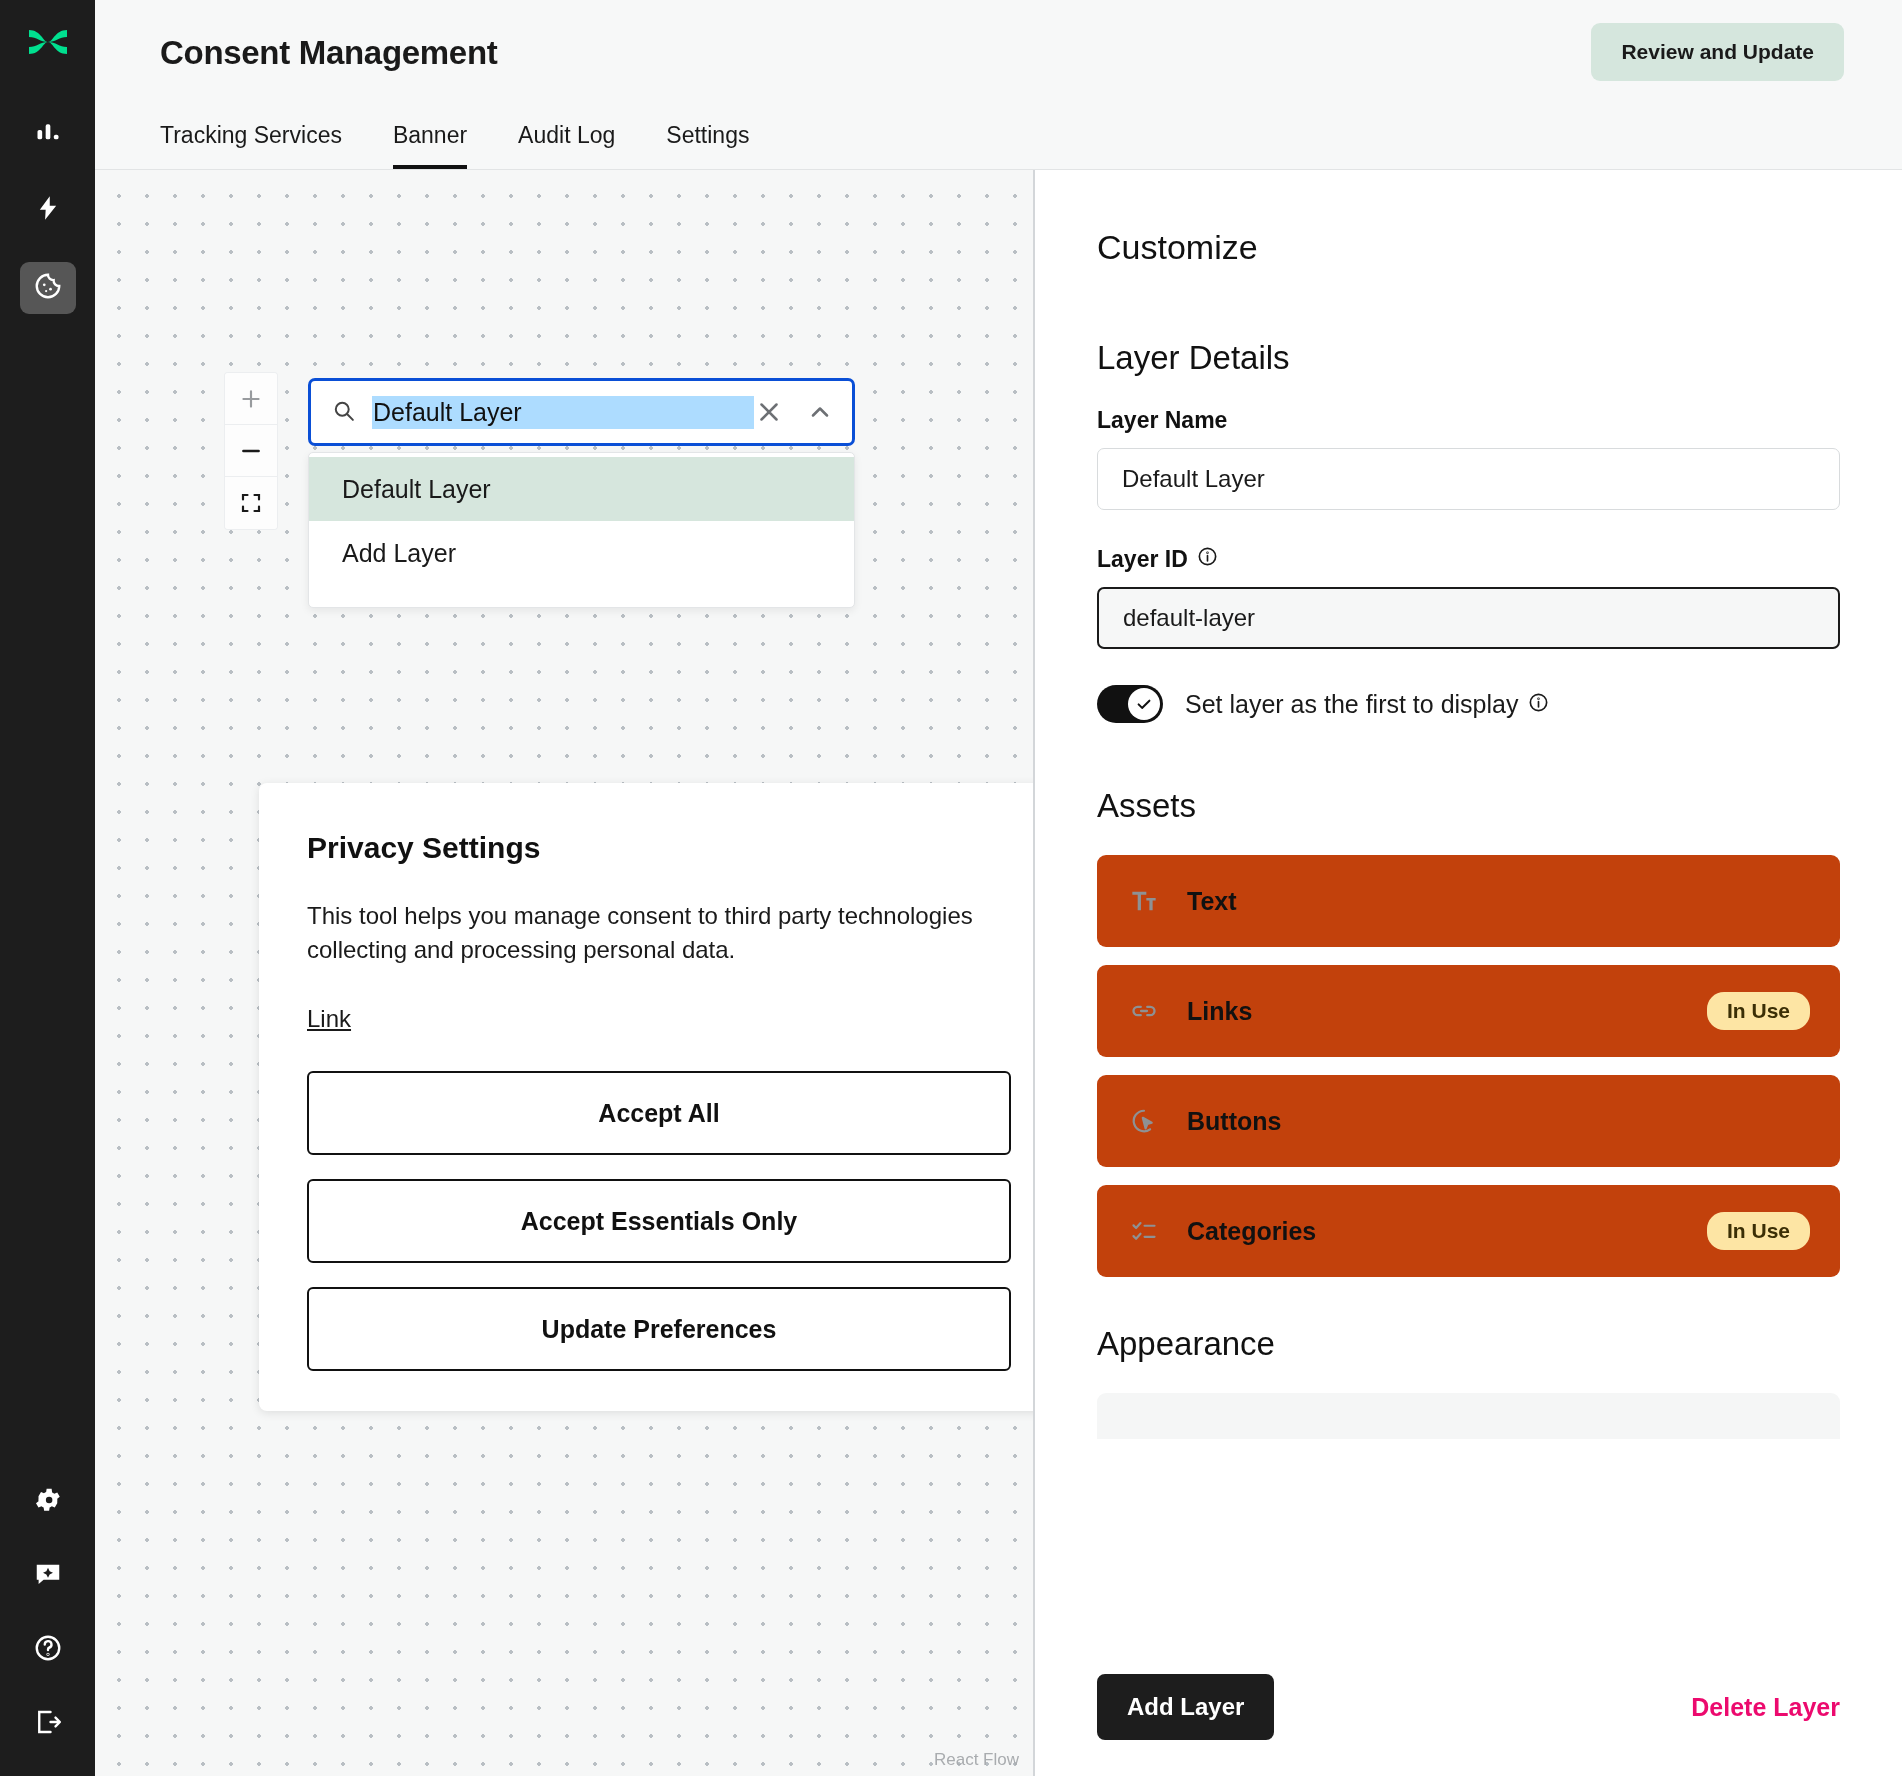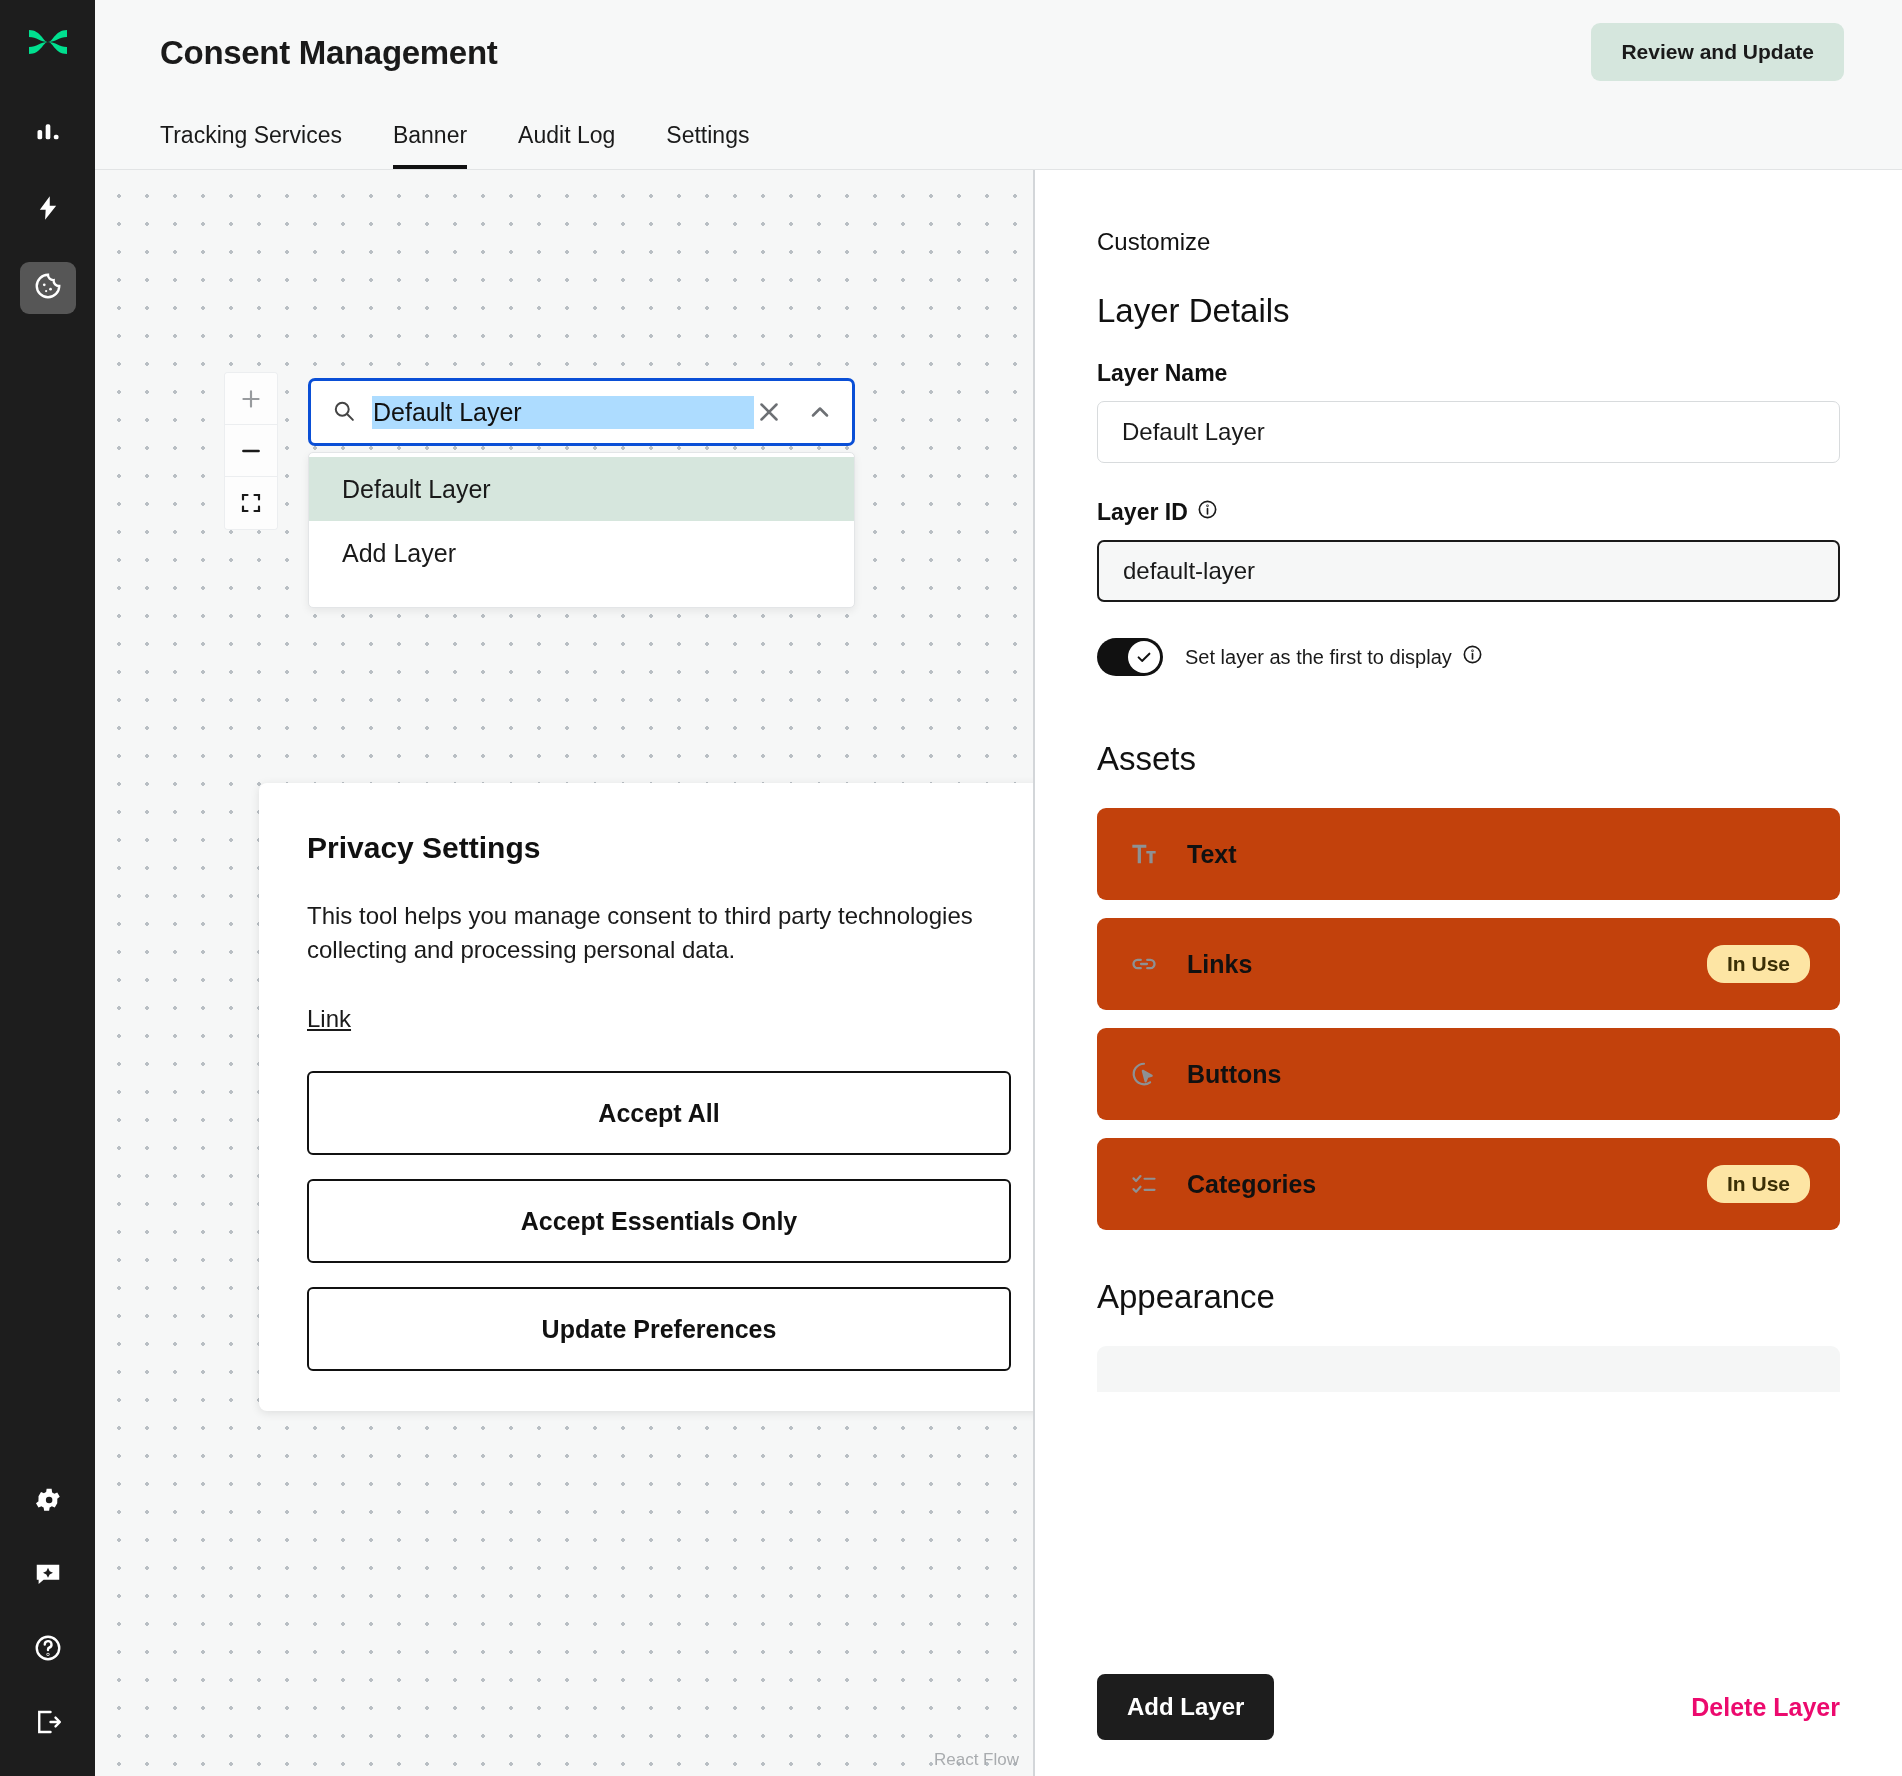--- a/index.html
+++ b/index.html
@@ -143,41 +143,41 @@
     position: absolute; right: 14px; bottom: 6px;
     font-size: 17px; color: #a9acaf; margin-left: 8px;
   }
 
   
   .panel {
     flex: 1 1 auto; background: #ffffff;
     position: relative; padding: 58px 62px 0 62px;
     overflow: hidden;
   }
-  .panel-h1 { font-size: 24px; color: #111; margin-bottom: 36px; }
+  .panel-h1 { font-size: 34px; color: #111; margin-bottom: 72px; }
   .panel-h2 { font-size: 33px; color: #111; margin-bottom: 30px; }
   .field-label { font-size: 23px; font-weight: bold; color: #111; margin-bottom: 14px;
     display: flex; align-items: flex-start; gap: 9px; }
   .field-input {
     height: 62px; border: 1px solid #d8dbdd; border-radius: 7px;
     background: #fff; display: flex; align-items: center; padding: 0 24px;
     font-size: 24px; color: #1a1a1a; margin-bottom: 36px;
   }
   .field-input.readonly { border: 2px solid #1a1a1a; background: #f6f7f7; }
   .toggle-row { display: flex; align-items: center; gap: 22px; margin-top: 10px; margin-bottom: 64px; }
   .toggle {
     width: 66px; height: 38px; border-radius: 19px; background: #111111;
     position: relative; cursor: pointer; flex: 0 0 66px;
   }
   .toggle .knob {
     position: absolute; right: 3px; top: 3px;
     width: 32px; height: 32px; border-radius: 50%; background: #ffffff;
     display: flex; align-items: center; justify-content: center;
   }
-  .toggle-label { font-size: 20px; color: #1a1a1a; display: flex; align-items: center; gap: 10px; }
+  .toggle-label { font-size: 25px; color: #1a1a1a; display: flex; align-items: center; gap: 10px; }
 
   .asset-row {
     height: 92px; background: #c2410c; border-radius: 9px;
     display: flex; align-items: center; padding: 0 30px;
     margin-bottom: 18px; cursor: pointer;
   }
   .asset-icon { width: 34px; display: flex; align-items: center; justify-content: center; margin-right: 26px; }
   .asset-name { font-size: 25px; font-weight: bold; color: #111; flex: 1 1 auto; }
   .badge {
     background: #fde5a4; color: #3b2f06;

